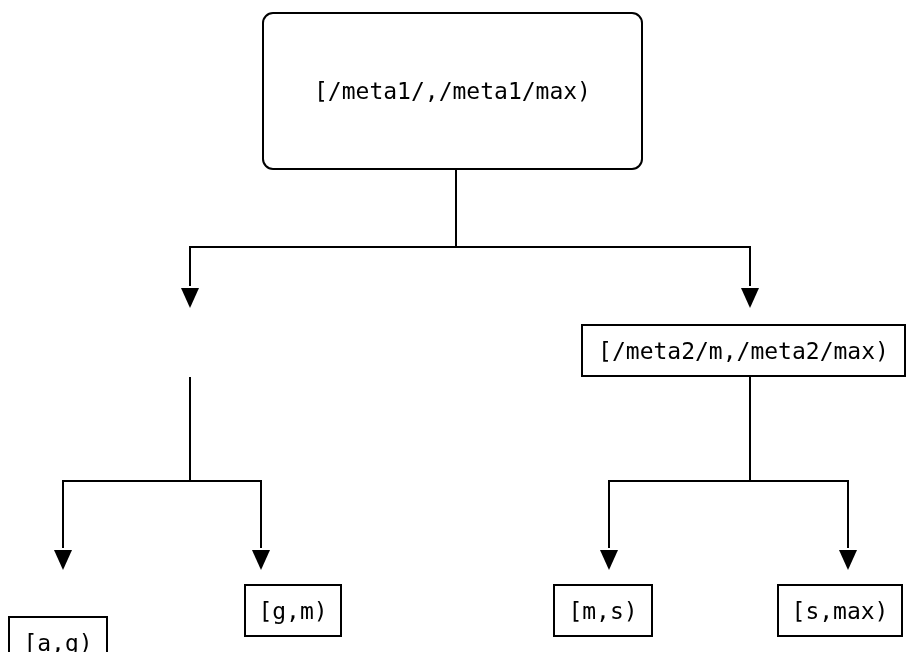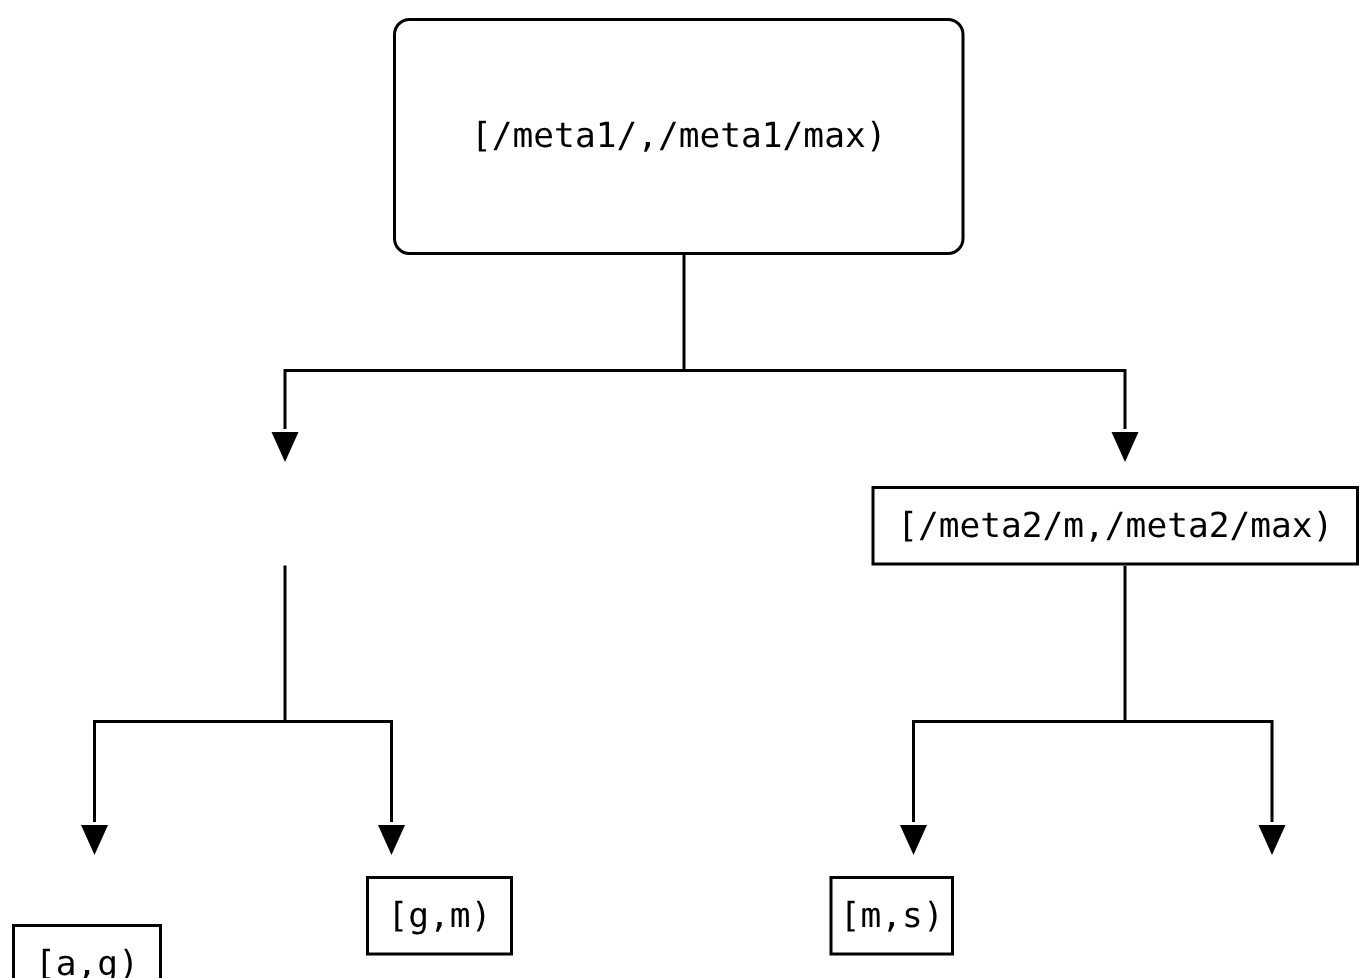--- a/index.html
+++ b/index.html
@@ -32,21 +32,21 @@
     justify-content: center;
     font-size: 23px;
     color: #000000;
     white-space: nowrap;
   }
   .node-root   { left: 262px; top: 12px;  width: 381px; height: 158px; border-radius: 11px; }
   .node-l2a    { left: 22px;  top: 324px; width: 323px; height: 53px; }
   .node-l2b    { left: 581px; top: 324px; width: 325px; height: 53px; }
   .node-leaf1  { left: 8px;   top: 616px; width: 100px; height: 53px; }
   .node-leaf2  { left: 200px; top: 584px; width: 98px;  height: 53px; margin-left: 44px; }
-  .node-leaf3  { left: 553px; top: 584px; width: 83px; height: 53px; }
+  .node-leaf3  { left: 553px; top: 584px; width: 100px; height: 53px; }
   .node-leaf4  { left: 777px; top: 584px; width: 126px; height: 53px; }
 </style>
 </head>
 <body>
 
 <div class="canvas">
 
   <svg class="connectors" viewBox="0 0 912 652" xmlns="http://www.w3.org/2000/svg">
 
     <path d="M456 170 L456 247" stroke="#000000" stroke-width="2" fill="none"></path>
@@ -70,14 +70,15 @@
 
 
   <div class="node node-l2b">[/meta2/m,/meta2/max)</div>
 
   <div class="node node-leaf1">[a,g)</div>
 
   <div class="node node-leaf2">[g,m)</div>
 
   <div class="node node-leaf3">[m,s)</div>
 
+  <div class="node node-leaf4">[s,max)</div>
 
 </div>
 
 </body></html>

